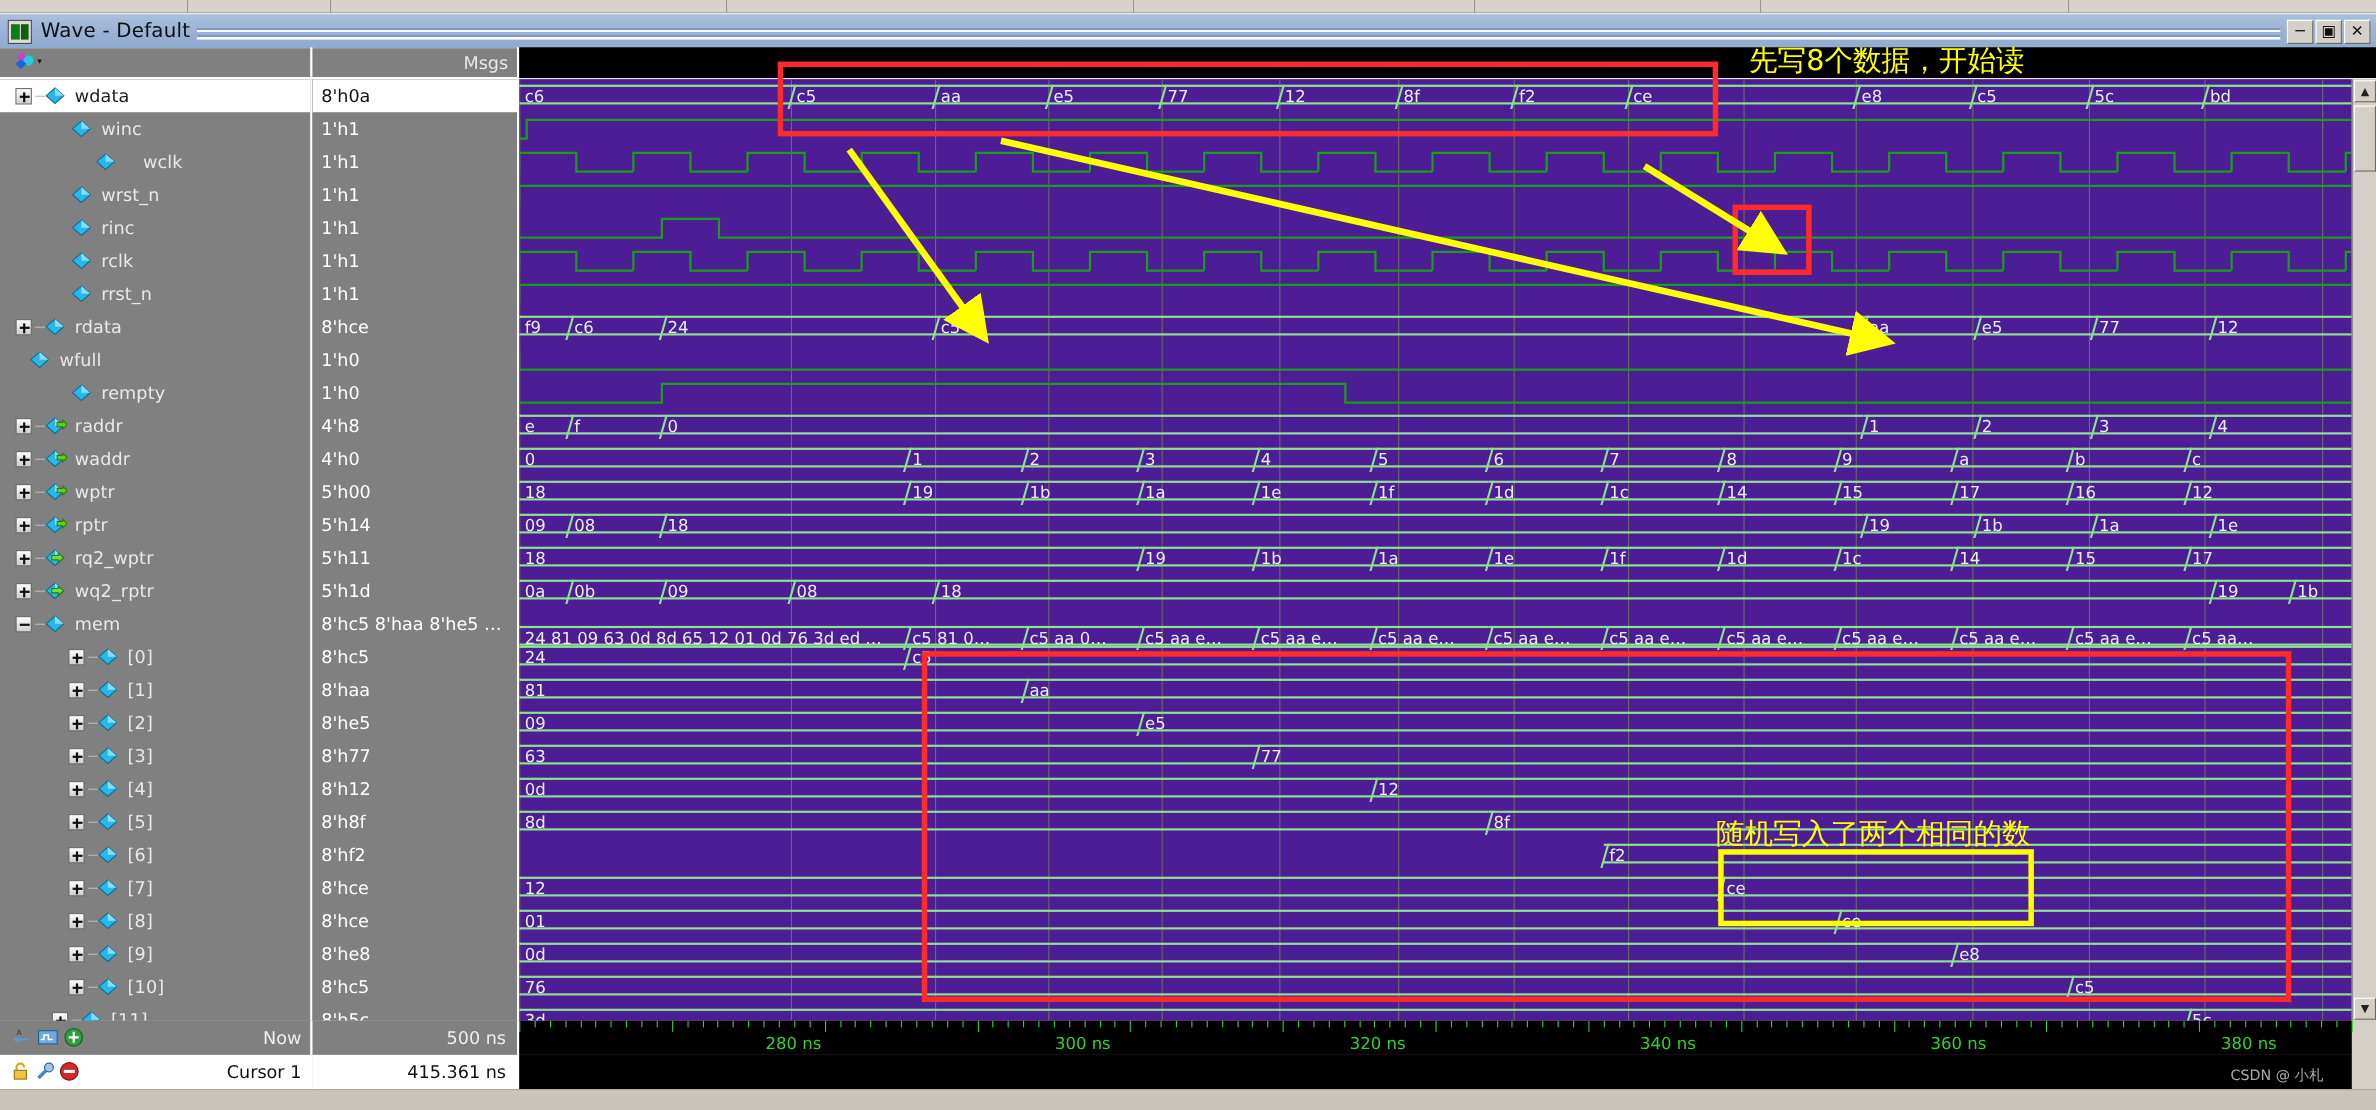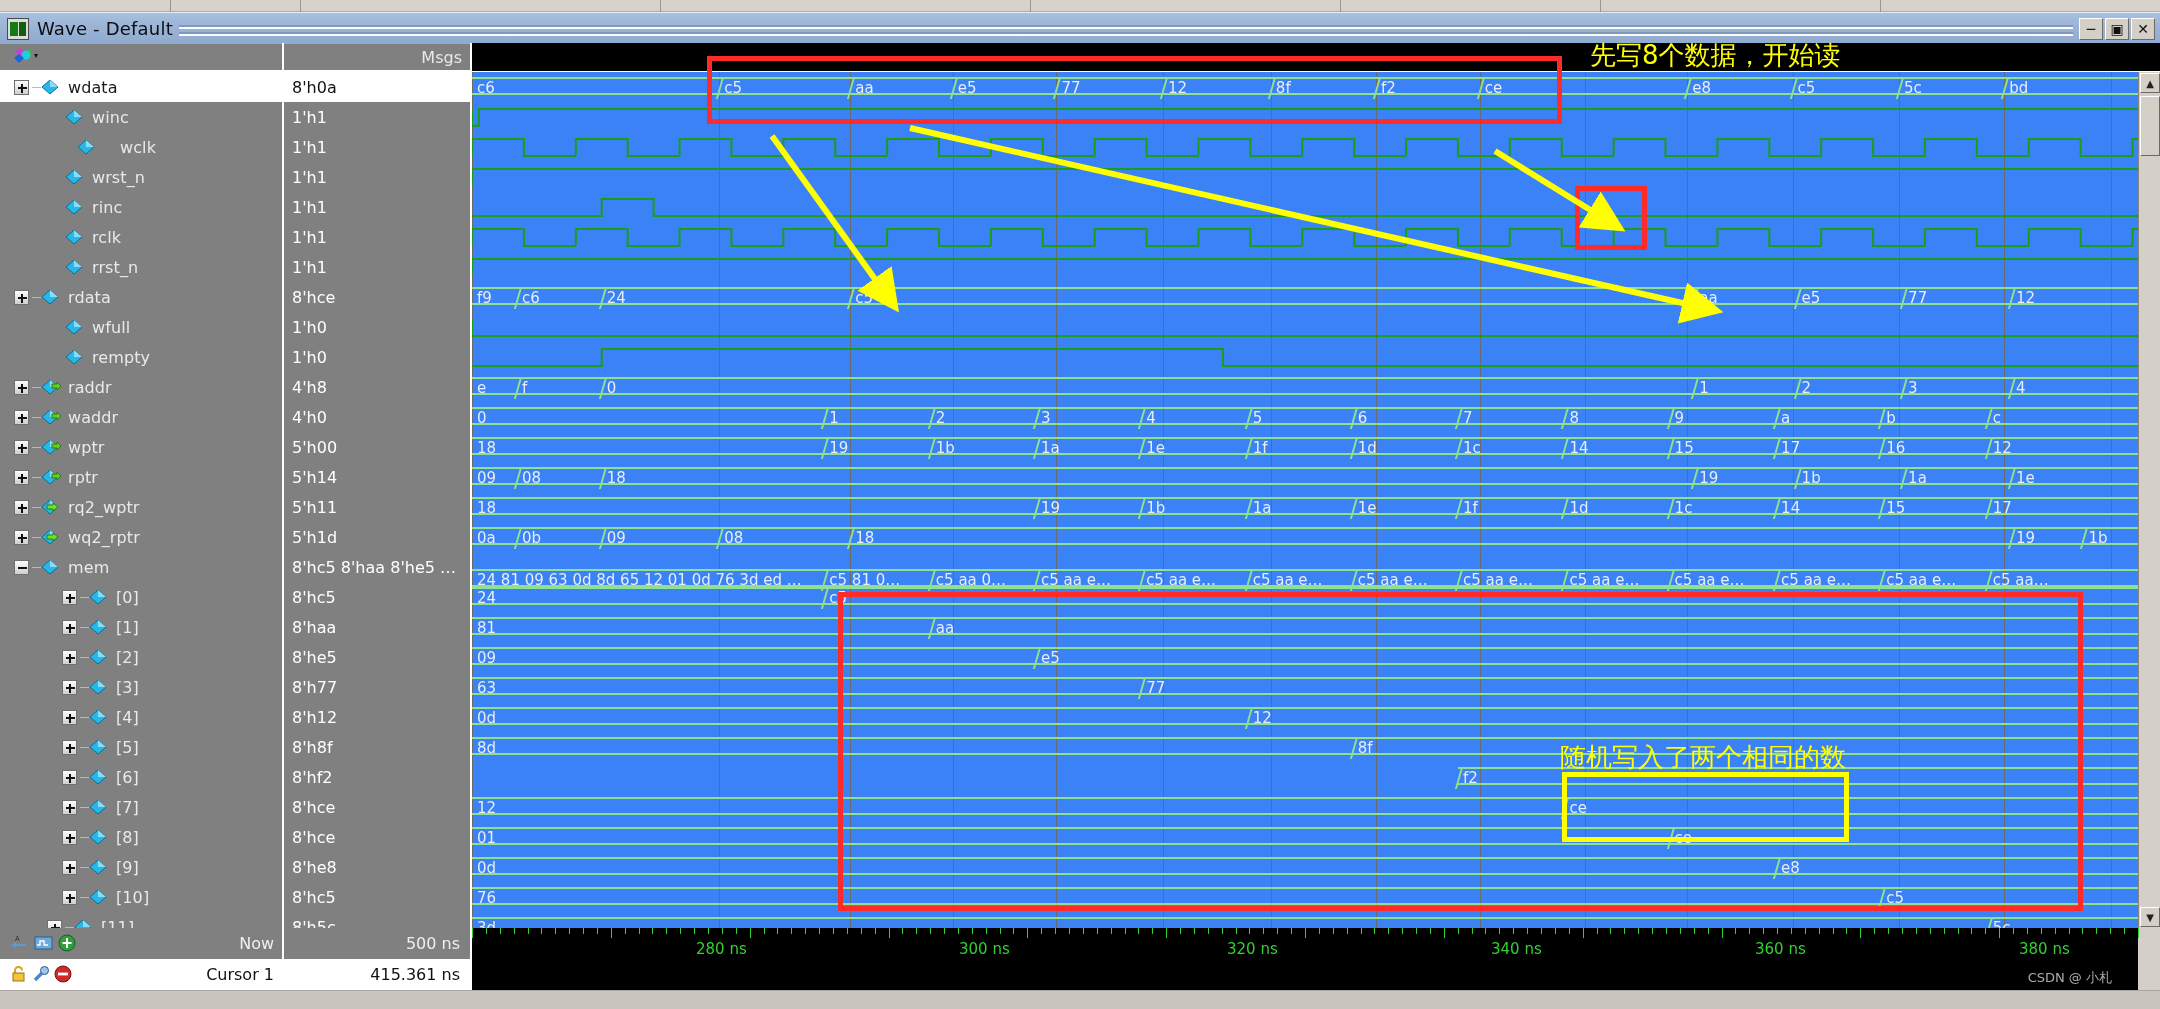--- a/index.html
+++ b/index.html
@@ -92,21 +92,21 @@
     width: 284px; background: #808080; position: relative;
     border-right: 2px solid #fff;
     overflow: hidden;
   }
   .pane-vals {
     width: 188px; background: #808080; position: relative;
     border-right: 2px solid #fff;
     overflow: hidden;
   }
   .pane-wave {
-    flex: 1 1 auto; background: #3b82f6; position: relative; overflow: hidden;
+    flex: 1 1 auto; background: #4c1d95; position: relative; overflow: hidden;
   }
   .pane-scroll {
     width: 22px; background: #d4d0c8; border-left: 1px solid #8a867e;
     position: relative;
   }
   .sb-arrow {
     position:absolute; left:1px; width:20px; height:20px; background:#d4d0c8;
     border:1px solid #6d6a63; border-top-color:#fff; border-left-color:#fff;
     font-size: 10px; display:flex; align-items:center; justify-content:center;
     color:#222;
@@ -293,21 +293,21 @@
         <div class="row" style="padding-left: 38px;">
           <span style="width: 27px; flex: 0 0 auto;"></span>
           <span class="diamond">
             <svg width="20" height="16" viewBox="0 0 20 16">
               <polygon points="9,1 17,8 9,15 1,8" fill="#27b7e8" stroke="#0d6f96"></polygon>
               <polygon points="9,1 17,8 9,8" fill="#86ddf5"></polygon>
             </svg>
           </span>
           <span class="nm">winc</span>
         </div>
-        <div class="row" style="padding-left: 34px; gap: 16px;">
+        <div class="row" style="padding-left: 44px; gap: 16px;">
           <span style="width: 27px; flex: 0 0 auto;"></span>
           <span class="diamond">
             <svg width="20" height="16" viewBox="0 0 20 16">
               <polygon points="9,1 17,8 9,15 1,8" fill="#27b7e8" stroke="#0d6f96"></polygon>
               <polygon points="9,1 17,8 9,8" fill="#86ddf5"></polygon>
             </svg>
           </span>
           <span class="nm">wclk</span>
         </div>
         <div class="row" style="padding-left: 38px;">
@@ -354,21 +354,21 @@
           <span class="plusbox plus"></span>
           <span class="treeline"></span>
           <span class="diamond">
             <svg width="20" height="16" viewBox="0 0 20 16">
               <polygon points="9,1 17,8 9,15 1,8" fill="#27b7e8" stroke="#0d6f96"></polygon>
               <polygon points="9,1 17,8 9,8" fill="#86ddf5"></polygon>
             </svg>
           </span>
           <span class="nm">rdata</span>
         </div>
-        <div class="row" style="padding-left: 38px;">
+        <div class="row" style="">
           <span style="width: 27px; flex: 0 0 auto;"></span>
           <span class="diamond">
             <svg width="20" height="16" viewBox="0 0 20 16">
               <polygon points="9,1 17,8 9,15 1,8" fill="#27b7e8" stroke="#0d6f96"></polygon>
               <polygon points="9,1 17,8 9,8" fill="#86ddf5"></polygon>
             </svg>
           </span>
           <span class="nm">wfull</span>
         </div>
         <div class="row" style="padding-left: 38px;">

